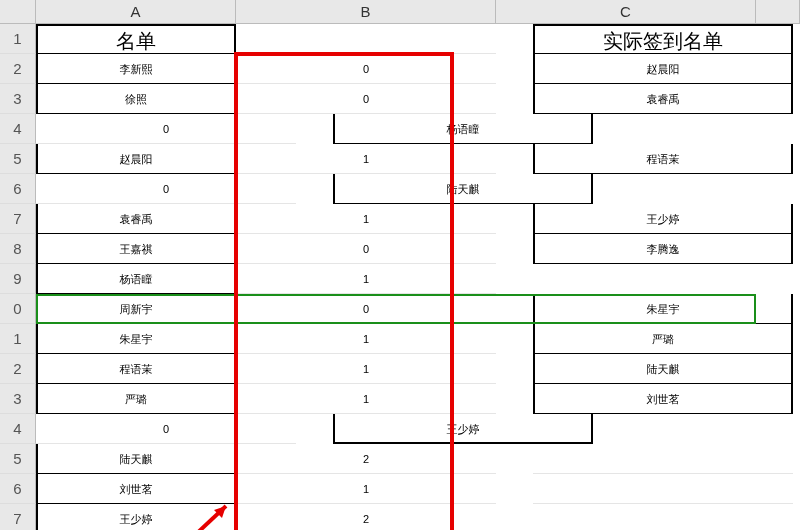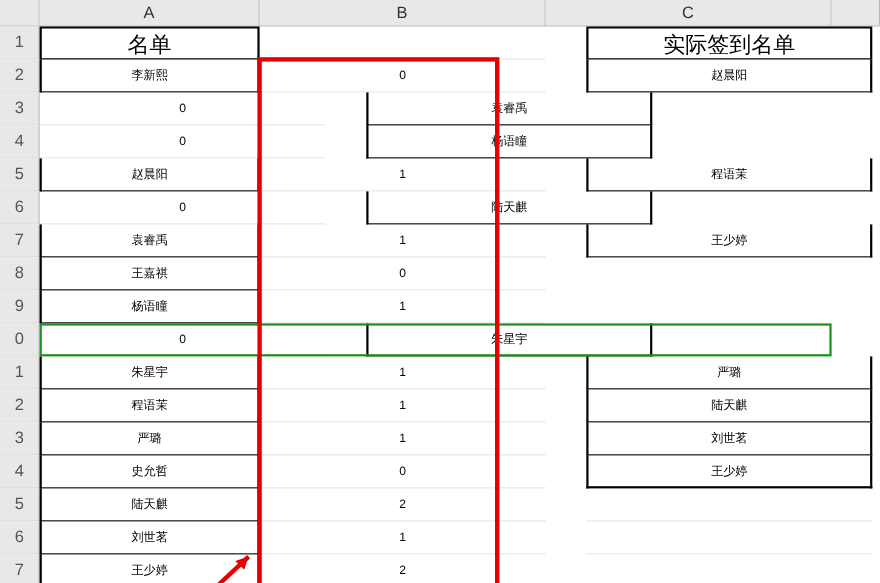--- a/index.html
+++ b/index.html
@@ -134,20 +134,21 @@
     </div>
 
     <div class="row" data-row="2">
       <div class="row-header">2</div>
       <div class="cell col-A">李新熙</div>
       <div class="cell col-B">0</div>
       <div class="cell col-C">赵晨阳</div>
     </div>
     <div class="row" data-row="3">
       <div class="row-header">3</div>
+      <div class="cell col-A">徐照</div>
       <div class="cell col-B">0</div>
       <div class="cell col-C">袁睿禹</div>
     </div>
     <div class="row" data-row="4">
       <div class="row-header">4</div>
       <div class="cell col-B">0</div>
       <div class="cell col-C">杨语瞳</div>
     </div>
     <div class="row" data-row="5">
       <div class="row-header">5</div>
@@ -163,28 +164,30 @@
     <div class="row" data-row="7">
       <div class="row-header">7</div>
       <div class="cell col-A">袁睿禹</div>
       <div class="cell col-B">1</div>
       <div class="cell col-C">王少婷</div>
     </div>
     <div class="row" data-row="8">
       <div class="row-header">8</div>
       <div class="cell col-A">王嘉祺</div>
       <div class="cell col-B">0</div>
+      <div class="cell col-C">李腾逸</div>
     </div>
     <div class="row" data-row="9">
       <div class="row-header">9</div>
       <div class="cell col-A">杨语瞳</div>
       <div class="cell col-B">1</div>
     </div>
     <div class="row" data-row="10">
       <div class="row-header">0</div>
+      <div class="cell col-A">周新宇</div>
       <div class="cell col-B">0</div>
       <div class="cell col-C">朱星宇</div>
     </div>
     <div class="row" data-row="11">
       <div class="row-header">1</div>
       <div class="cell col-A">朱星宇</div>
       <div class="cell col-B">1</div>
       <div class="cell col-C">严璐</div>
     </div>
     <div class="row" data-row="12">
@@ -194,21 +197,20 @@
       <div class="cell col-C">陆天麒</div>
     </div>
     <div class="row" data-row="13">
       <div class="row-header">3</div>
       <div class="cell col-A">严璐</div>
       <div class="cell col-B">1</div>
       <div class="cell col-C">刘世茗</div>
     </div>
     <div class="row" data-row="14">
       <div class="row-header">4</div>
-      <div class="cell col-A">史允哲</div>
       <div class="cell col-B">0</div>
       <div class="cell col-C">王少婷</div>
     </div>
     <div class="row" data-row="15">
       <div class="row-header">5</div>
       <div class="cell col-A">陆天麒</div>
       <div class="cell col-B">2</div>
       <div class="cell col-C empty"></div>
     </div>
     <div class="row" data-row="16">

